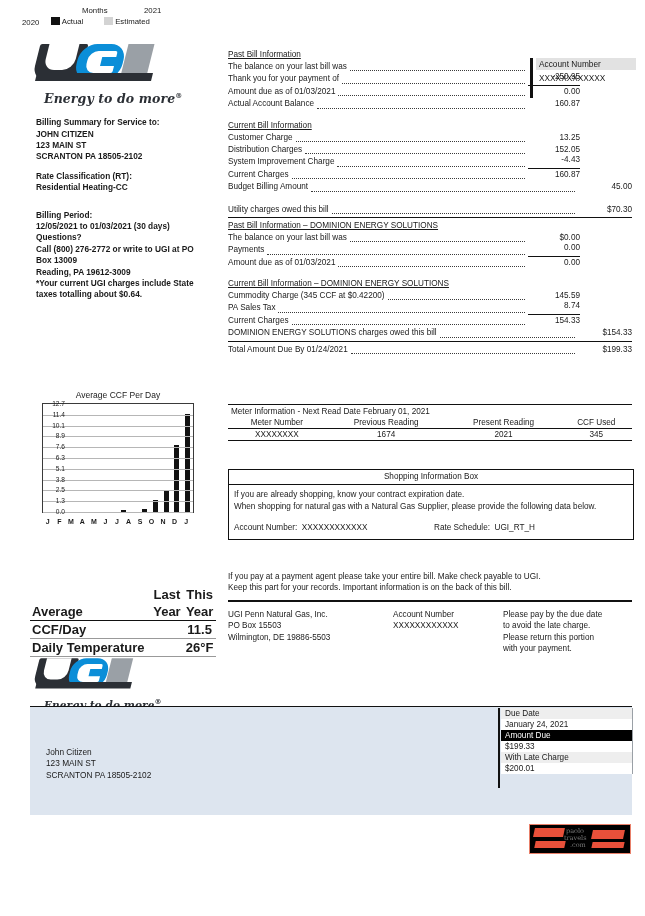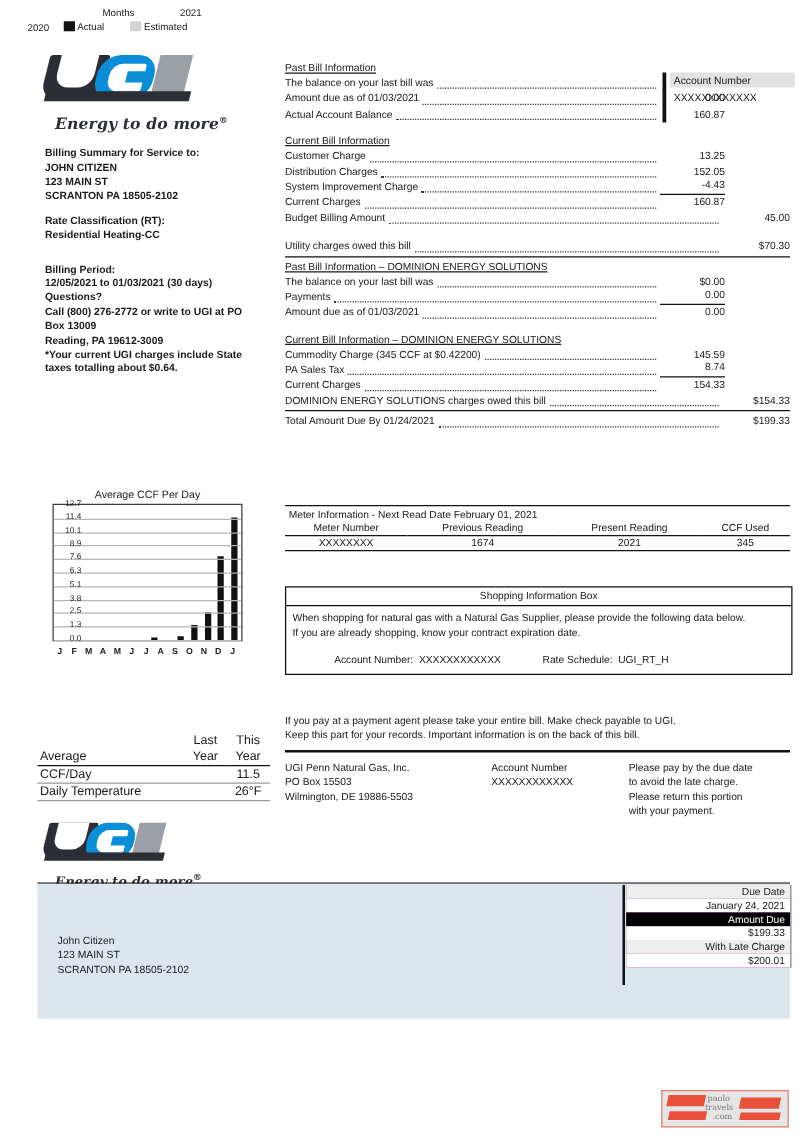--- a/index.html
+++ b/index.html
@@ -179,21 +179,21 @@
   .cl-yr-l { position: absolute; left: 12px; top: 12px; }
   .cl-mo   { position: absolute; left: 72px; top: 0; }
   .cl-yr-r { position: absolute; left: 134px; top: 0; }
   .sw { display: inline-block; width: 9px; height: 8px; vertical-align: -1px; }
   .sw-a { background: #111; }
   .sw-e { background: #d3d3d3; }
   .cl-a { position: absolute; left: 28px; top: 11px; padding-left: 13px; }
   .cl-e { position: absolute; left: 94px; top: 11px; }
 
   
-  .avg-tbl { position: absolute; left: 30px; top: 586px; width: 186px; font-size: 10px; }
+  .avg-tbl { position: absolute; left: 30px; top: 586px; width: 186px; font-size: 13px; font-weight: bold; }
   .avg-tbl table { border-collapse: collapse; width: 100%; }
   .avg-tbl td { padding: 1px 2px; }
   .avg-tbl .ctr { text-align: center; }
   .avg-tbl .hdr td { border-bottom: 1px solid #111; }
   .avg-tbl .brow td { border-bottom: 1px solid #999; }
 
   
   .meter {
     position: absolute; left: 228px; top: 404px; width: 404px;
     font-size: 8.2px; border-top: 1px solid #111; border-bottom: 1px solid #111;
@@ -204,50 +204,50 @@
   .meter .mhdr td { border-bottom: 1px solid #111; }
 
   
   .shopbox {
     position: absolute; left: 228px; top: 469px; width: 404px;
     border: 1px solid #111; font-size: 8.2px;
   }
   .shopbox .sb-title { text-align: center; padding: 2px 0 3px 0; border-bottom: 1px solid #111; }
   .shopbox .sb-body { padding: 4px 5px 5px 5px; line-height: 11.5px; }
   .shopbox .sb-row { display: flex; margin-top: 10px; }
-  .shopbox .sb-row .a { flex: 0 0 200px; text-align: center; }
+  .shopbox .sb-row .a { flex: 0 0 200px; }
 
   
   .notice { position: absolute; left: 228px; top: 571px; width: 404px; font-size: 8.2px; line-height: 11.4px; }
   .remit-rule { position: absolute; left: 228px; top: 600px; width: 404px; border-top: 2px solid #111; }
   .remit { position: absolute; left: 228px; top: 609px; width: 404px; font-size: 8.2px; line-height: 11.4px; display: flex; }
   .remit .c1 { flex: 0 0 165px; }
   .remit .c2 { flex: 0 0 110px; }
   .remit .c3 { flex: 1 1 auto; }
 
   
   .stub-logo { position: absolute; left: 36px; top: 655px; }
   .stub-rule { position: absolute; left: 30px; top: 706px; width: 602px; border-top: 1px solid #111; }
   .stub {
     position: absolute; left: 30px; top: 707px; width: 602px; height: 108px;
     background: #dde5ef;
   }
   .stub-addr { position: absolute; left: 16px; top: 40px; font-size: 8.3px; line-height: 11.4px; }
   .due-tbl {
     position: absolute; left: 501px; top: 708px; width: 131px; font-size: 8.2px;
-    background: #701a75; border-right: 1px solid #9aa0a6; text-align: right;
+    background: #fdba74; border-right: 1px solid #9aa0a6;
   }
   .due-tbl .lbl-r { background: #eeeeee; padding: 1px 4px; }
   .due-tbl .val-r { background: #ffffff; padding: 1px 4px; }
   .due-tbl .inv { background: #000000; color: #ffffff; padding: 1px 4px; }
   .due-bar { position: absolute; left: 498px; top: 708px; width: 2px; height: 80px; background: #111; }
 
   
-  .wm { position: absolute; left: 529px; top: 872px; width: 100px; height: 28px;
-        border: 1px solid #e8806a; background: #e5e5e5; }
+  .wm { position: absolute; left: 529px; top: 824px; width: 100px; height: 28px;
+        border: 1px solid #e8806a; background: #000000; }
   .wm .blk1 { position: absolute; left: 4px; top: 3px; width: 30px; height: 9px;
               background: #e8503a; transform: skewX(-12deg); }
   .wm .blk2 { position: absolute; left: 62px; top: 5px; width: 32px; height: 9px;
               background: #e8503a; transform: skewX(-12deg); }
   .wm .blk3 { position: absolute; left: 5px; top: 16px; width: 30px; height: 7px;
               background: #e8503a; transform: skewX(-12deg); }
   .wm .blk4 { position: absolute; left: 62px; top: 17px; width: 32px; height: 6px;
               background: #e8503a; transform: skewX(-12deg); }
   .wm .t { position: absolute; font-family: "DejaVu Serif", serif; font-size: 6.5px; color: #7a7a7a; }
   .wm .t1 { left: 36px; top: 2px; }
@@ -291,20 +291,26 @@
     </div>
   </div>
 
   <div class="charges">
 
     <div class="sec-title">Past Bill Information</div>
     <div class="row">
       <span class="lbl">The balance on your last bill was</span>
       <span class="dots"></span>
       <span class="val">$250.95</span>
+      <span class="spacer"></span>
+    </div>
+    <div class="row underline-val">
+      <span class="lbl">Thank you for your payment of</span>
+      <span class="dots"></span>
+      <span class="val">-250.95</span>
       <span class="spacer"></span>
     </div>
     <div class="row">
       <span class="lbl">Amount due as of 01/03/2021</span>
       <span class="dots"></span>
       <span class="val">0.00</span>
       <span class="spacer"></span>
     </div>
     <div class="row">
       <span class="lbl">Actual Account Balance</span>
@@ -542,22 +548,22 @@
         <td>2021</td>
         <td>345</td>
       </tr>
     </tbody>
       </table>
   </div>
 
   <div class="shopbox">
     <div class="sb-title">Shopping Information Box</div>
     <div class="sb-body">
+      <div>If you are already shopping, know your contract expiration date.</div>
       <div>When shopping for natural gas with a Natural Gas Supplier, please provide the following data below.</div>
-      <div>If you are already shopping, know your contract expiration date.</div>
       <div class="sb-row">
         <span class="a">
           <span>Account Number:</span>
           &nbsp;<span>XXXXXXXXXXXX</span>
         </span>
         <span>
           <span>Rate Schedule:</span>
           &nbsp;<span>UGI_RT_H</span>
         </span>
       </div>

